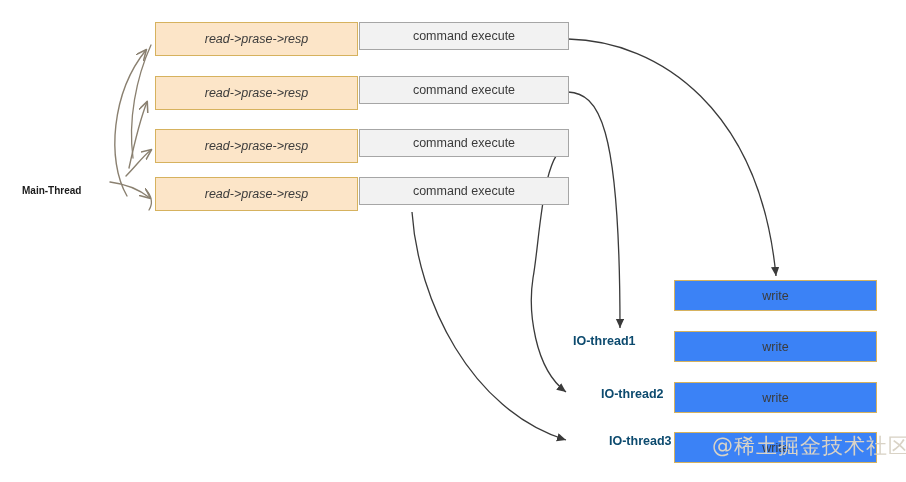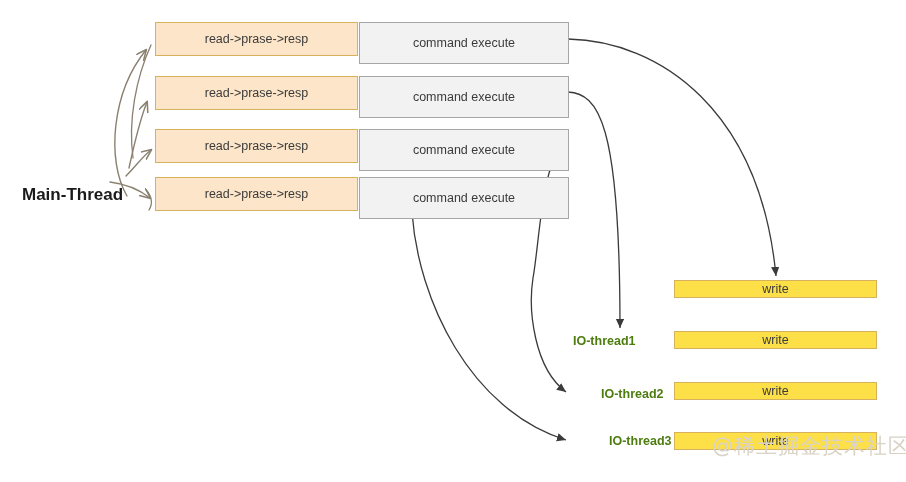--- a/index.html
+++ b/index.html
@@ -35,60 +35,61 @@
     box-sizing: border-box;
     width: 203px;
     height: 34px;
     background: #fce5c8;
     border: 1px solid #d6b25e;
     display: flex;
     align-items: center;
     justify-content: center;
     font-size: 12.5px;
     color: #3b3b3b;
+    font-style: italic;
   }
   .seg-exec {
     box-sizing: border-box;
     width: 210px;
-    height: 42px;
+    height: 28px;
     background: #f2f2f2;
     border: 1px solid #a6a6a6;
     margin-left: 1px;
     display: flex;
     align-items: center;
     justify-content: center;
     font-size: 12.5px;
     color: #3b3b3b;
   }
   .write-box {
     position: absolute;
     box-sizing: border-box;
     left: 674px;
     width: 203px;
-    height: 18px;
-    background: #fde047;
+    height: 31px;
+    background: #3b82f6;
     border: 1px solid #d6b25e;
     display: flex;
     align-items: center;
     justify-content: center;
     font-size: 12.5px;
     color: #3b3b3b;
   }
   .io-label {
     position: absolute;
     font-size: 12.5px;
     font-weight: bold;
-    color: #4d7c0f;
+    color: #0c4a6e;
     white-space: nowrap;
   }
   .main-label {
     position: absolute;
     left: 22px;
     top: 185px;
-    font-size: 17px;
+    font-size: 10px;
     font-weight: bold;
     color: #1a1a1a;
     white-space: nowrap;
   }
   .watermark {
     position: absolute;
     left: 712px;
     top: 432px;
     font-size: 21px;
     color: #d9d3c6;

